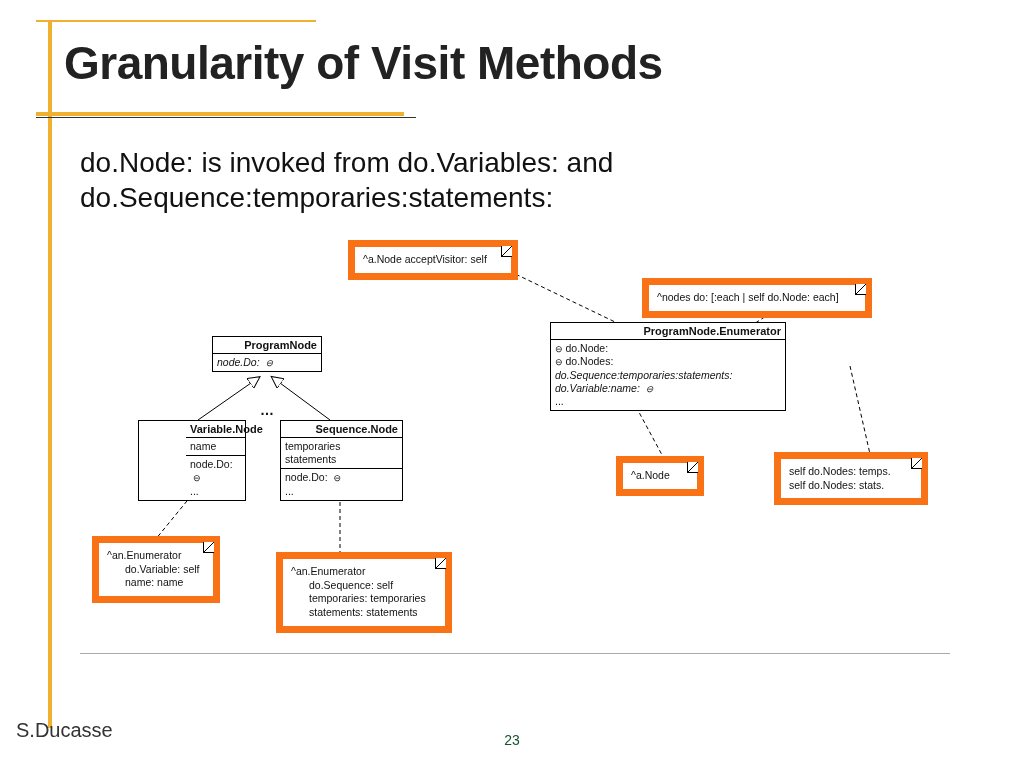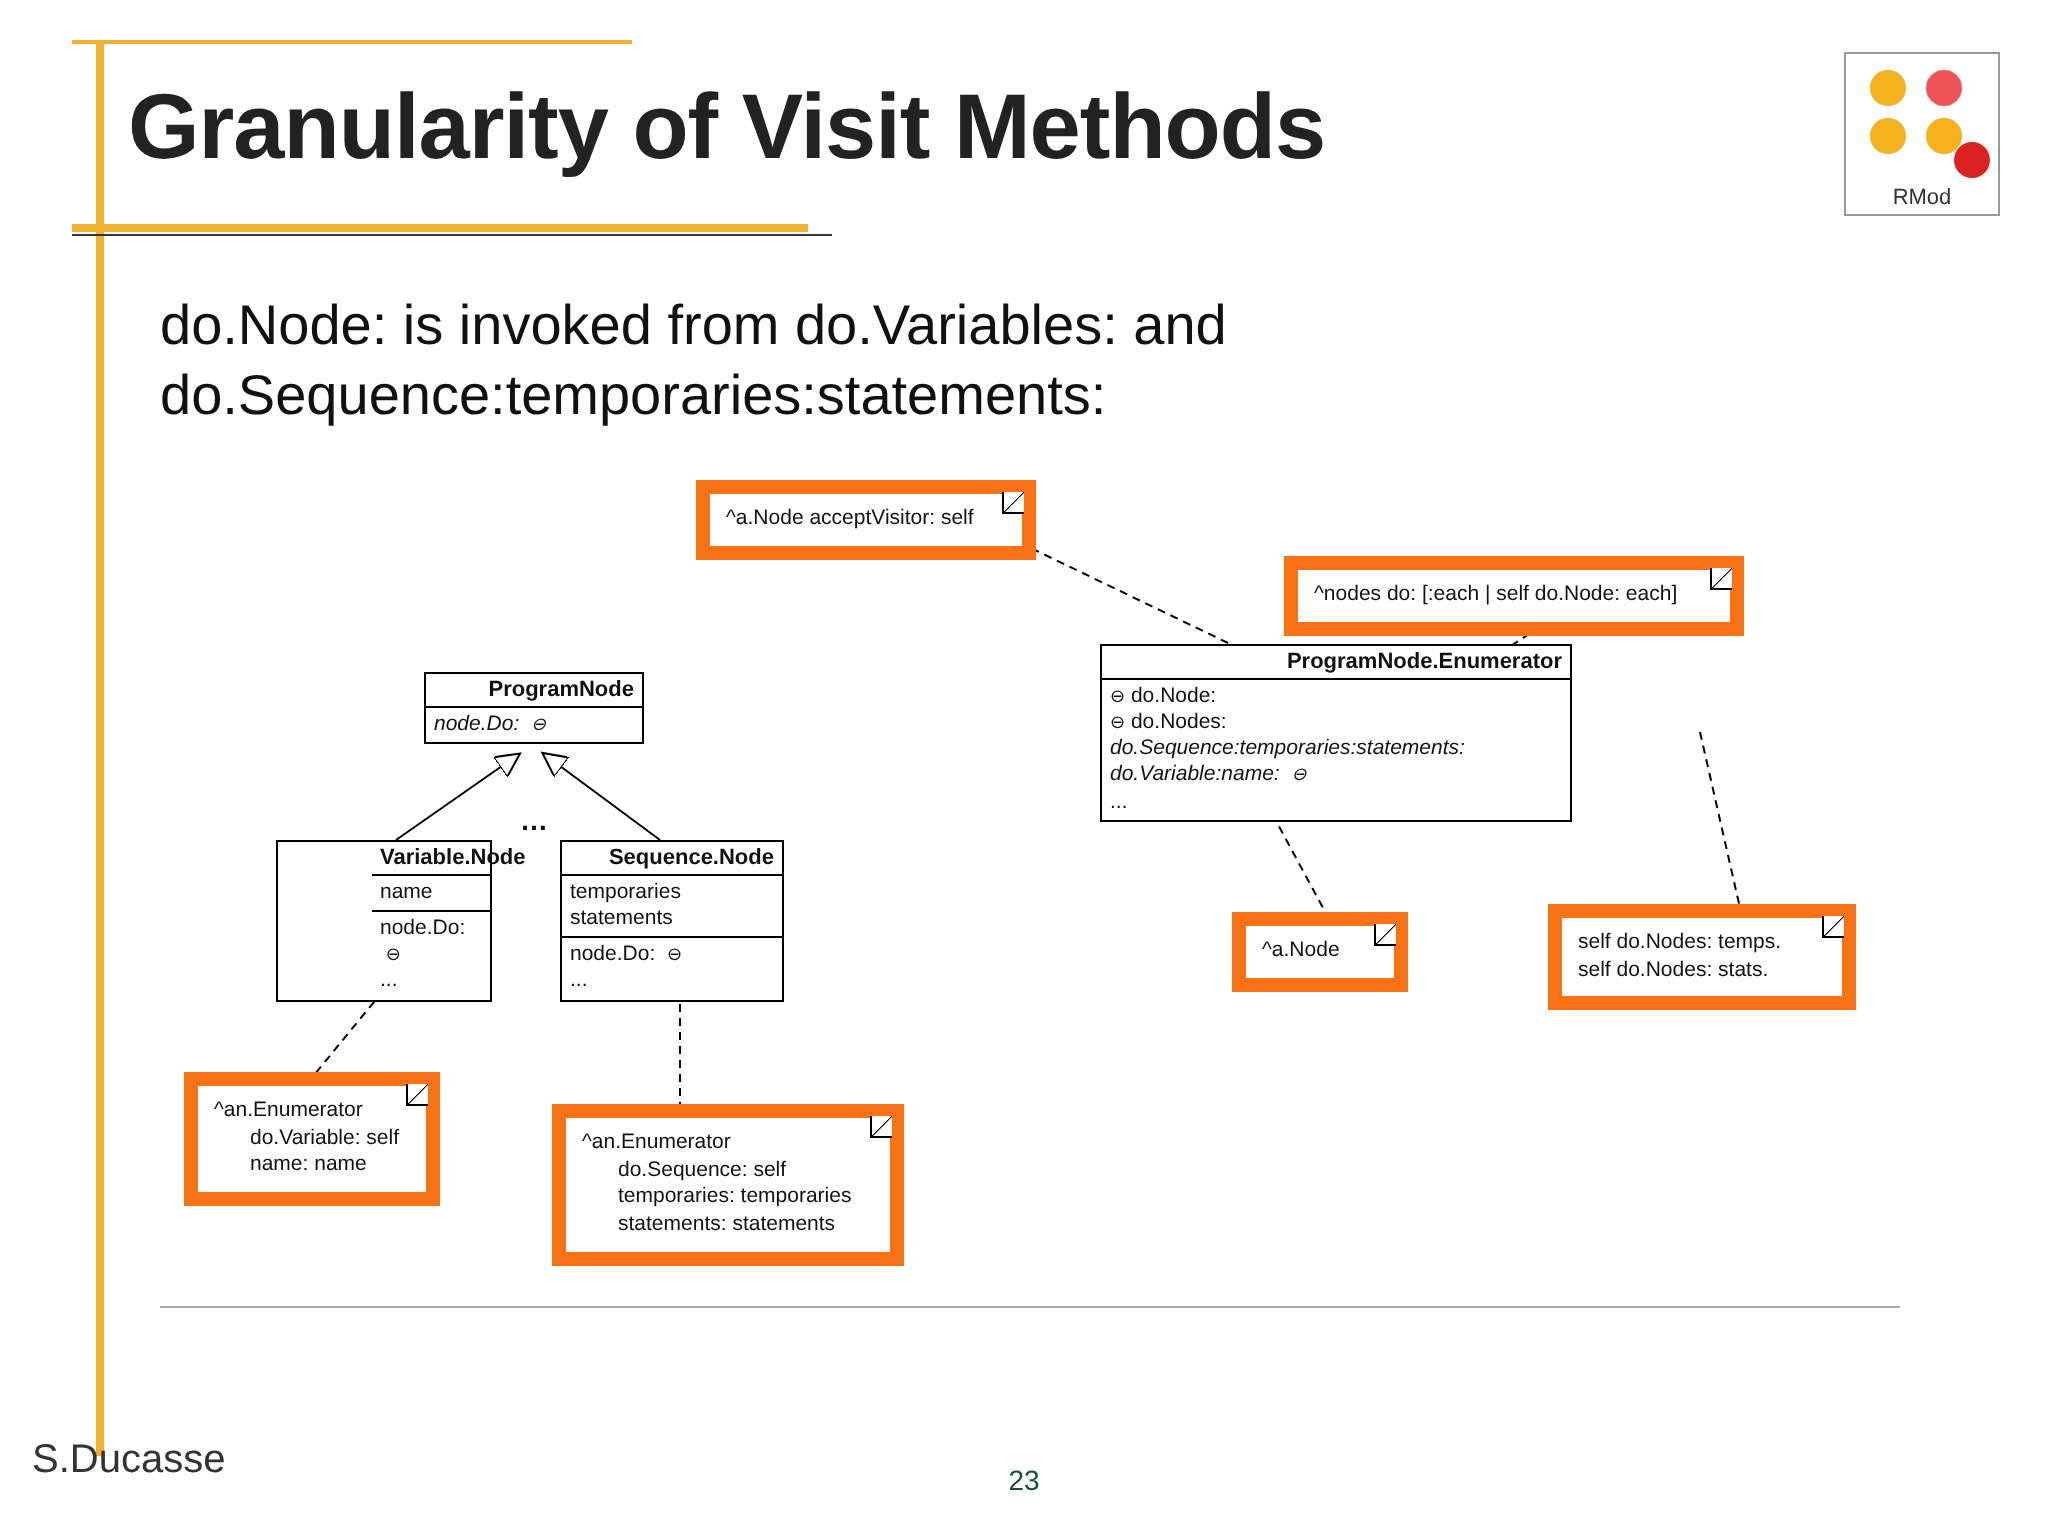--- a/index.html
+++ b/index.html
@@ -134,30 +134,20 @@
   .dotcirc { font-size:9px; }
 </style>
 </head>
 <body>
 
 <div class="slide">
   <div class="accent-v"></div>
   <div class="accent-h-thin"></div>
   <div class="accent-h1"></div>
 
-  <div class="logo">
-    <div class="dots">
-      <div class="d d1"></div>
-      <div class="d d2"></div>
-      <div class="d d3"></div>
-      <div class="d d4"></div>
-      <div class="d d5"></div>
-    </div>
-    <div class="lbl">RMod</div>
-  </div>
 
   <h1 class="title">Granularity of Visit Methods</h1>
 
   <div class="body-text">do.Node: is invoked from do.Variables: and do.Sequence:temporaries:statements:</div>
 
   <div class="diagram">
 
     <svg class="wires" viewBox="0 0 880 430">
       <defs>
         <marker id="tri" markerWidth="14" markerHeight="12" refX="1" refY="6" orient="auto">
@@ -200,21 +190,21 @@
 
     <div class="box" style="left:58px; top:190px; width:108px;padding-left:47px;">
       <div class="hdr">Variable.Node</div>
       <div class="sec">name</div>
       <div class="sec">
         <div><span>node.Do:</span> &nbsp;<span class="dotcirc">⊖</span></div>
         <div>...</div>
       </div>
     </div>
 
-    <div class="box" style="left:200px; top:190px; width:112px;">
+    <div class="box" style="left:200px; top:190px; width:123px;">
       <div class="hdr">Sequence.Node</div>
       <div class="sec">
         <div>temporaries</div>
         <div>statements</div>
       </div>
       <div class="sec">
         <div><span>node.Do:</span> &nbsp;<span class="dotcirc">⊖</span></div>
         <div>...</div>
       </div>
     </div>

